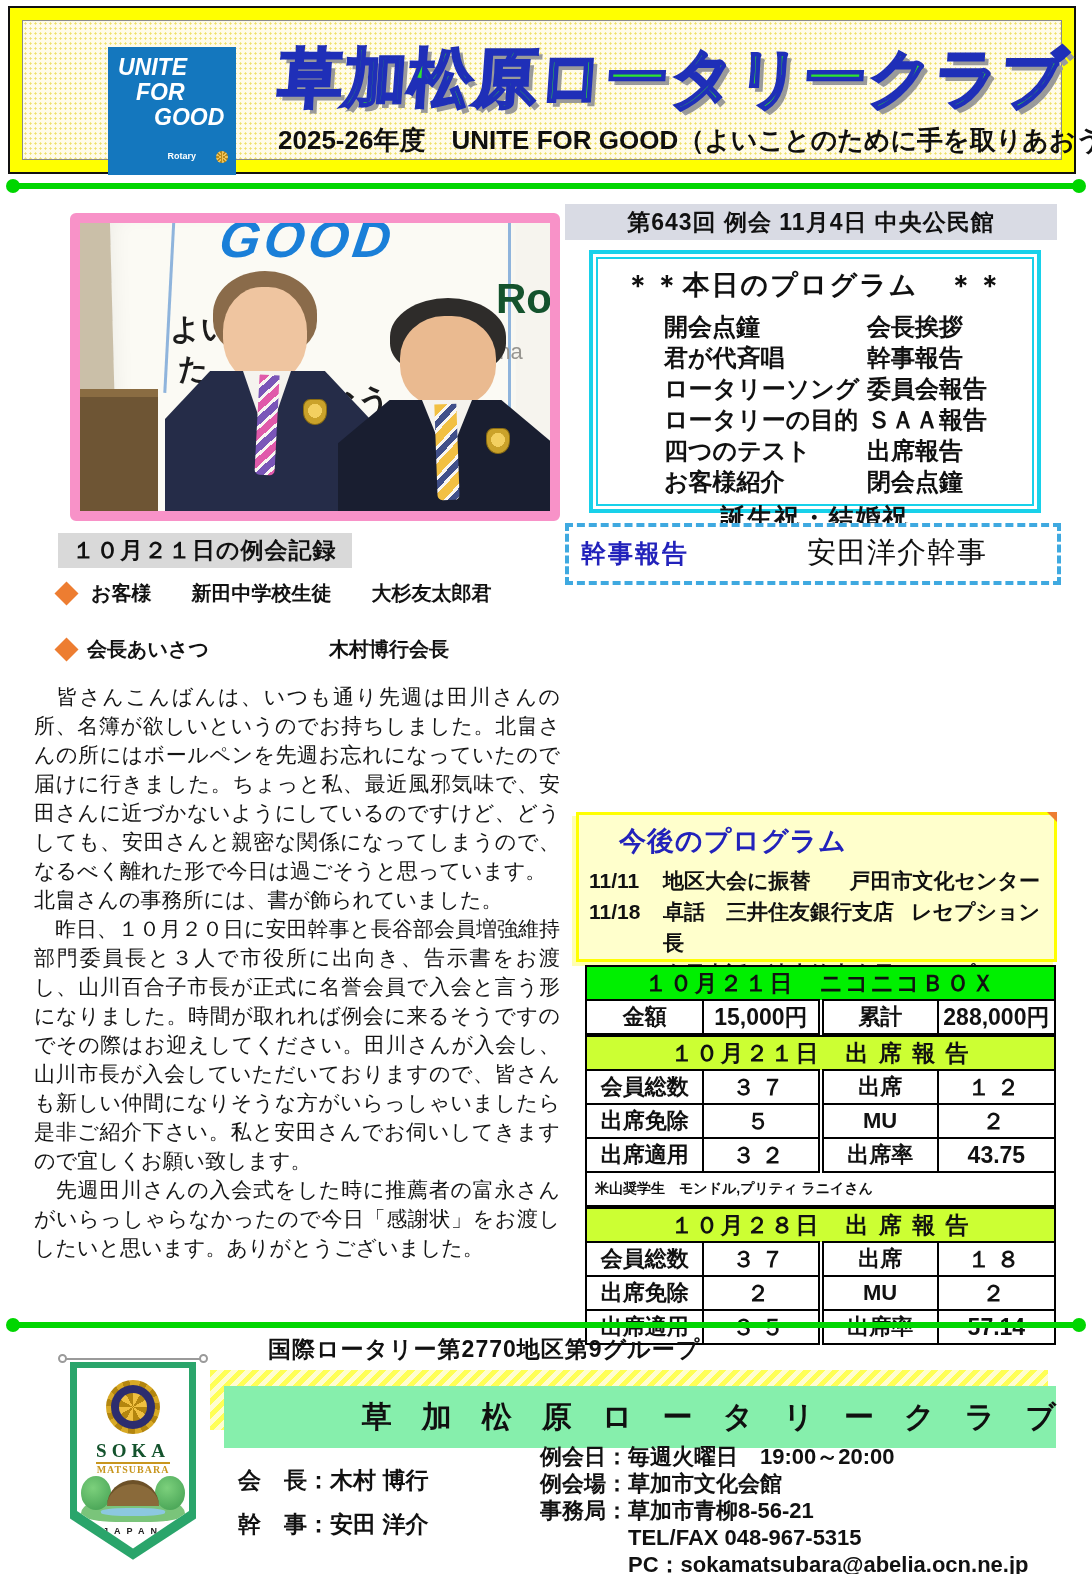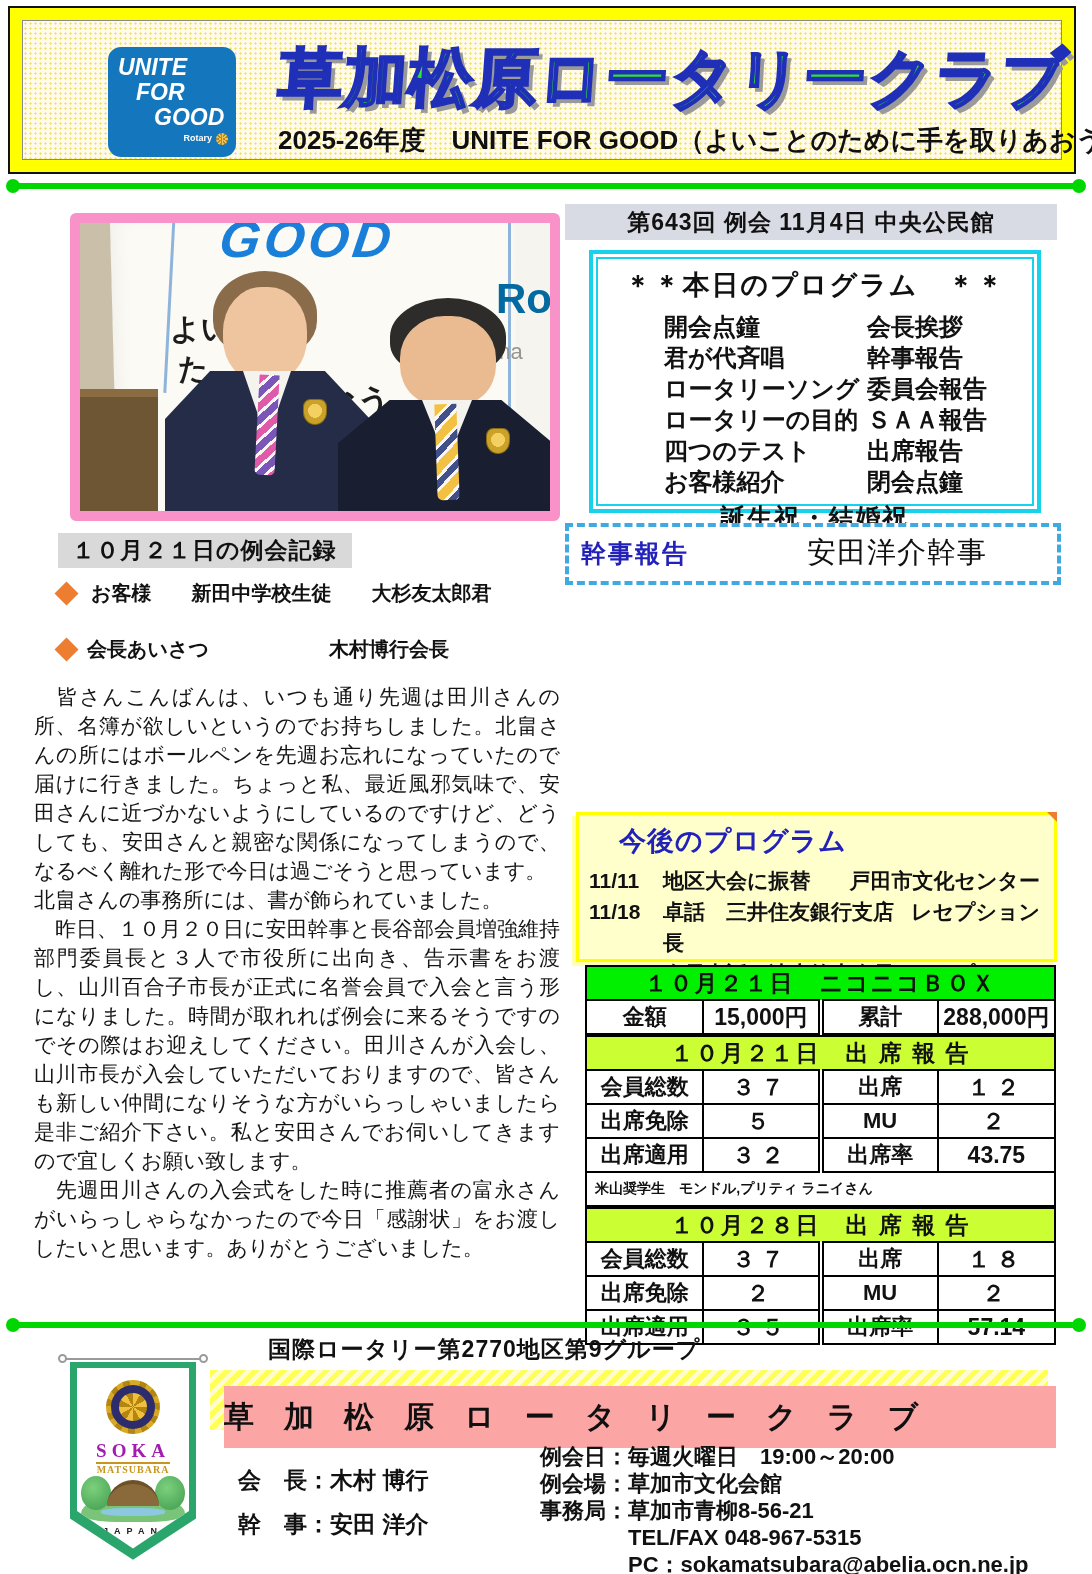--- a/index.html
+++ b/index.html
@@ -5,26 +5,26 @@
   html,body{margin:0;padding:0;background:#fff;}
   *{box-sizing:border-box;}
   #page{position:relative;width:1092px;height:1574px;background:#fff;overflow:hidden;
         font-family:"Liberation Sans",sans-serif;color:#111;}
 
   
   .header-box{position:absolute;left:8px;top:6px;width:1068px;height:168px;
     border:2px solid #111;background:#ffff00;padding:12px;}
   .header-inner{width:100%;height:100%;border:1px solid #8a8a8a;background-color:#fffbe8;
     background-image:radial-gradient(#efe06a .9px,transparent 1.3px);background-size:5px 5px;position:relative;}
-  .logo{position:absolute;left:85px;top:26px;width:128px;height:110px;background:#1477be;
-    color:#fff;font-style:italic;font-weight:bold;font-size:23px;line-height:25px;padding:8px 0 0 10px;border-radius:13px;}
+  .logo{position:absolute;left:85px;top:26px;width:128px;height:128px;background:#1477be;
+    color:#fff;font-style:italic;font-weight:bold;font-size:23px;line-height:25px;padding:8px 0 0 10px;}
   .logo .l2{padding-left:18px;}
   .logo .l3{padding-left:36px;}
   .logo-rotary{position:absolute;right:8px;bottom:6px;font-size:9px;font-style:normal;font-weight:bold;
-    display:flex;align-items:center;gap:4px;}
+    display:flex;align-items:center;gap:20px;}
   .wheel-mini{width:12px;height:12px;border-radius:50%;
     background:repeating-conic-gradient(#f0c35a 0 20deg,#b88a1a 20deg 40deg);display:inline-block;}
   .main-title{position:absolute;left:255px;top:14px;width:790px;text-align:center;white-space:nowrap;
     font-size:64px;font-weight:bold;letter-spacing:1px;color:#2ee52e;transform:skewX(-4deg);
     -webkit-text-stroke:2.5px #1f2fb8;text-shadow:5px 5px 0 #9a9a9a;}
   .sub-title{position:absolute;left:255px;top:102px;width:790px;text-align:center;white-space:nowrap;
     font-size:26px;font-weight:bold;color:#101010;}
 
   
   .green-line{position:absolute;left:8px;width:1076px;height:6px;background:#00d600;}
@@ -41,21 +41,21 @@
   .ps-banner{position:absolute;left:34px;top:-16px;width:412px;height:336px;background:#fbfaf4;
     transform:rotate(-1.5deg);box-shadow:inset 0 0 22px rgba(0,0,0,.07);}
   .ps-banner2{position:absolute;left:436px;top:-10px;width:60px;height:330px;background:#f6f4ee;}
   .ps-fold1{position:absolute;left:88px;top:-10px;width:3px;height:180px;background:#8fb4dc;transform:rotate(3deg);}
   .ps-fold2{position:absolute;left:428px;top:-10px;width:3px;height:250px;background:#8fb4dc;}
   .ps-good{position:absolute;left:140px;top:-14px;font-size:52px;font-style:italic;font-weight:bold;
     color:#1a7fd8;letter-spacing:4px;transform:skewX(-8deg);}
   .ps-yoi{position:absolute;left:90px;top:86px;font-size:30px;font-weight:bold;color:#1c1c1c;}
   .ps-ta{position:absolute;left:98px;top:126px;font-size:30px;font-weight:bold;color:#1c1c1c;}
   .ps-tori{position:absolute;left:138px;top:156px;font-size:34px;font-weight:bold;color:#1c1c1c;}
-  .ps-ro{position:absolute;left:416px;top:52px;font-size:42px;font-weight:bold;color:#0369a1;}
+  .ps-ro{position:absolute;left:416px;top:52px;font-size:42px;font-weight:bold;color:#14532d;}
   .ps-sokama{position:absolute;left:362px;top:116px;font-size:22px;color:#979590;}
   .ps-podium{position:absolute;left:-6px;bottom:-6px;width:84px;height:128px;background:#6e5534;
     border-top:8px solid #8a6c42;}
   .person{position:absolute;}
   .hair{position:absolute;border-radius:50% 50% 42% 42%;}
   .face{position:absolute;border-radius:46%;}
   .suit{position:absolute;}
   .shirt{position:absolute;background:#f5f3ee;clip-path:polygon(0 0,100% 0,50% 100%);}
   .tie{position:absolute;border-radius:0 0 5px 5px;}
   .badge{position:absolute;width:24px;height:26px;border-radius:30% 30% 50% 50%;
@@ -112,40 +112,40 @@
   td.lbl{font-size:22px;text-align:center;}
   td.val{font-size:23px;text-align:center;}
   td.wide{letter-spacing:6px;}
   td.gap{border-left:6px double #000;}
   td.note{font-size:14px;text-align:left;padding-left:8px;}
 
   
   .district{position:absolute;left:268px;top:1334px;font-size:23px;font-weight:bold;letter-spacing:1px;}
   .club-hatch{position:absolute;left:210px;top:1370px;width:838px;height:60px;
     background:repeating-linear-gradient(135deg,#ffff55 0 5px,#fffdd0 5px 10px);}
-  .club-band{position:absolute;left:224px;top:1386px;width:832px;height:62px;background:#fca5a5;
-    text-align:left;font-size:30px;font-weight:bold;line-height:62px;color:#101010;white-space:nowrap;}
+  .club-band{position:absolute;left:224px;top:1386px;width:832px;height:62px;background:#86efac;
+    text-align:right;font-size:30px;font-weight:bold;line-height:62px;color:#101010;white-space:nowrap;}
   .officials{position:absolute;left:238px;top:1458px;font-size:23px;font-weight:bold;line-height:44px;}
   .contact{position:absolute;left:540px;top:1443px;width:540px;font-size:22px;font-weight:bold;line-height:27px;}
   .contact .indent{padding-left:88px;}
 
   
   .pennant{position:absolute;left:58px;top:1348px;width:150px;height:226px;}
   .pennant-bar{position:absolute;left:2px;top:10px;width:146px;height:2px;background:#9a9a9a;}
   .pennant-ring{position:absolute;top:6px;width:9px;height:9px;border:2px solid #9a9a9a;border-radius:50%;background:#fff;}
   .pennant-body{position:absolute;left:12px;top:14px;width:126px;height:206px;background:#2aa56b;
     clip-path:polygon(0 0,100% 0,100% 76%,50% 96%,0 76%);}
   .pennant-white{position:absolute;left:7px;top:6px;width:112px;height:188px;background:#fff;
     clip-path:polygon(0 0,100% 0,100% 76%,50% 96%,0 76%);}
   .pennant-wheel{position:absolute;left:29px;top:12px;width:54px;height:54px;border-radius:50%;
     background:repeating-conic-gradient(#d8a925 0 16deg,#b4860f 16deg 32deg);}
   .pennant-wheel::before{content:"";position:absolute;inset:5px;border-radius:50%;background:#2d2d6e;}
   .pennant-wheel::after{content:"";position:absolute;inset:13px;border-radius:50%;
     background:repeating-conic-gradient(#f0c040 0 30deg,#b4860f 30deg 60deg);}
-  .pennant-soka{position:absolute;left:0;top:72px;width:112px;text-align:center;color:#a21caf;
+  .pennant-soka{position:absolute;left:0;top:72px;width:112px;text-align:center;color:#14532d;
     font-family:"Liberation Serif",serif;font-size:19px;font-weight:bold;letter-spacing:5px;}
   .pennant-soka span{border-bottom:2px solid #c8961e;padding-bottom:1px;}
   .pennant-matsu{position:absolute;left:0;top:96px;width:112px;text-align:center;color:#c8961e;
     font-family:"Liberation Serif",serif;font-size:10px;font-weight:bold;letter-spacing:1px;}
   .pennant-ground{position:absolute;left:4px;top:128px;width:104px;height:26px;background:#7ac47a;
     border-radius:50% 50% 40% 40%/80% 80% 40% 40%;}
   .pennant-tree{position:absolute;width:30px;height:34px;border-radius:50%;
     background:radial-gradient(circle at 40% 35%,#7cd07c,#3f9c4f);top:108px;}
   .pennant-bridge{position:absolute;left:30px;top:112px;width:52px;height:26px;background:#8a6a3a;
     border-radius:50% 50% 0 0/100% 100% 0 0;border-top:4px solid #6d5128;}

